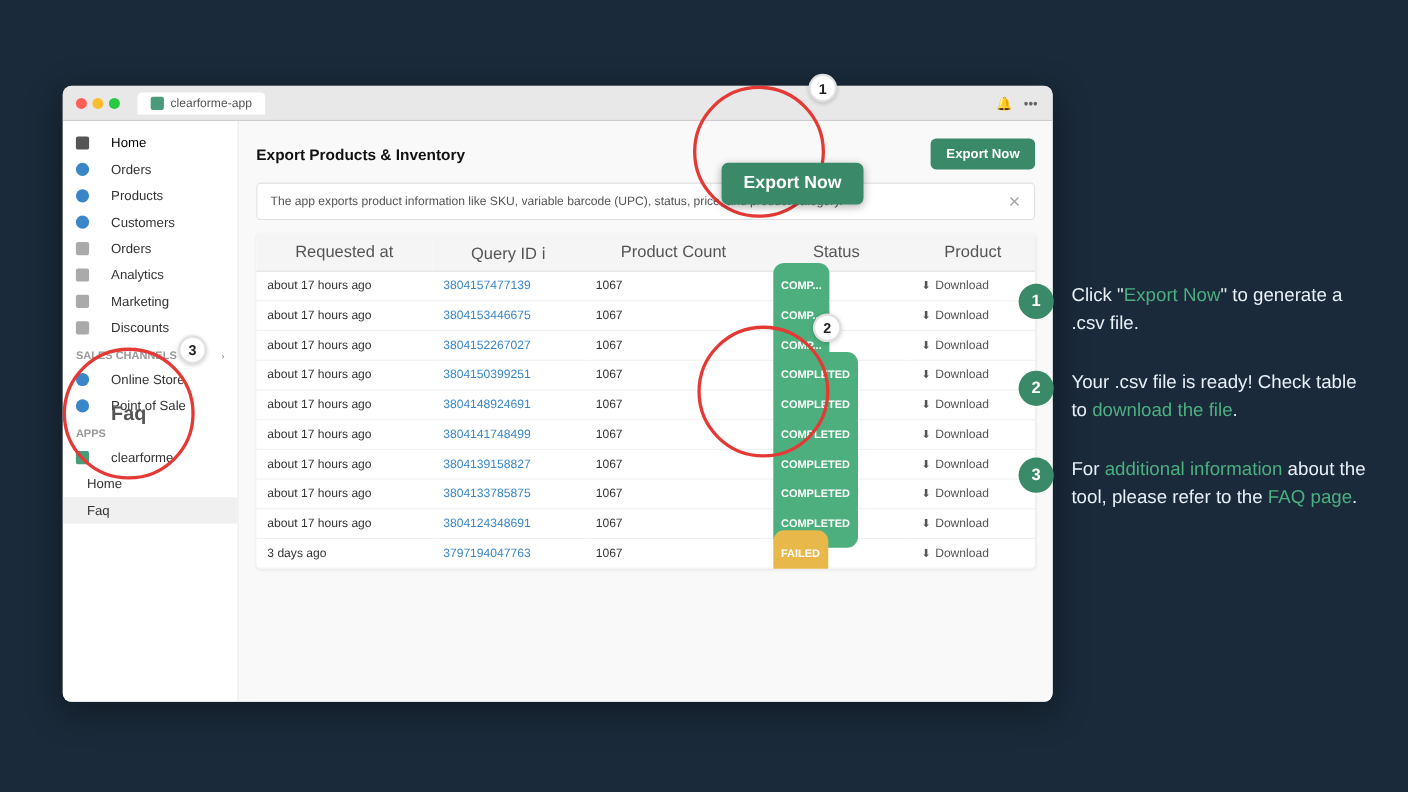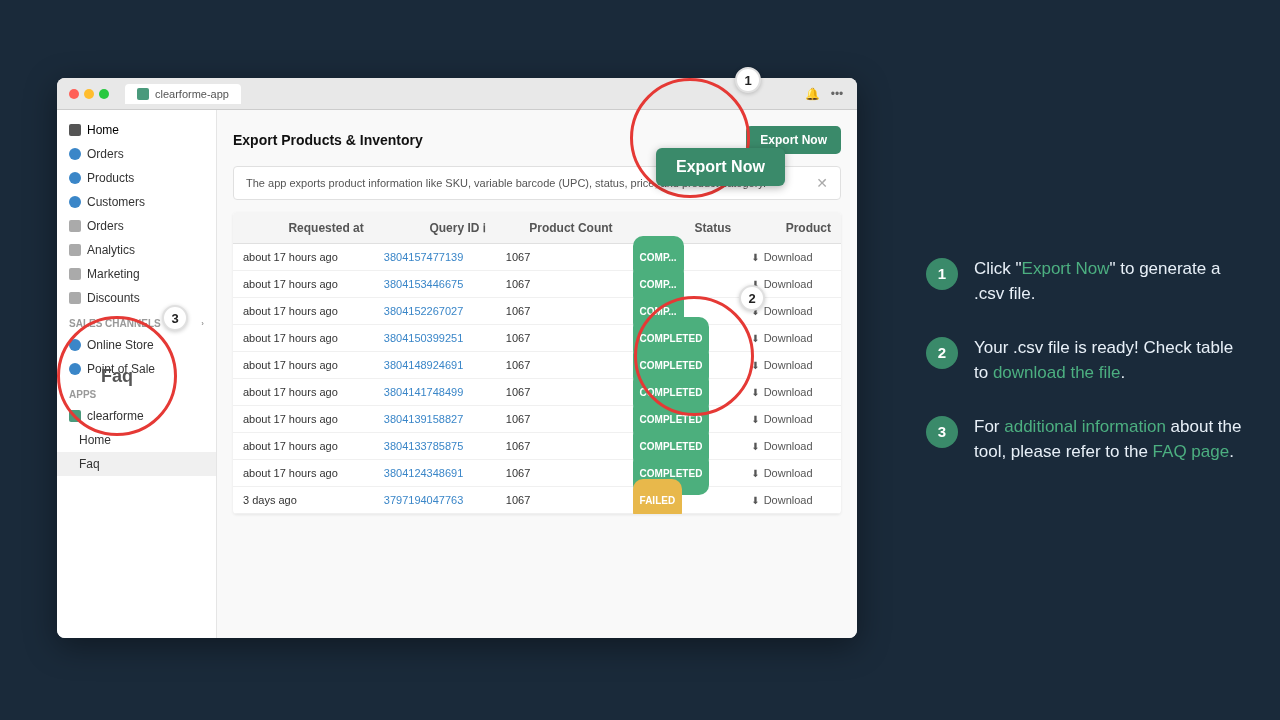--- a/index.html
+++ b/index.html
@@ -21,21 +21,21 @@
       align-items: center;
       justify-content: center;
       position: relative;
     }
 
     
     .browser-window {
       position: absolute;
       left: 57px;
       top: 78px;
-      width: 800px;
+      width: 900px;
       height: 560px;
       background: #f5f5f5;
       border-radius: 8px;
       box-shadow: 0 8px 32px rgba(0,0,0,0.4);
       overflow: hidden;
     }
 
     .browser-bar {
       background: #e8e8e8;
       height: 32px;
@@ -110,21 +110,21 @@
       border-right: 1px solid #e5e5e5;
       padding: 8px 0;
       font-size: 12px;
       overflow-y: auto;
       flex-shrink: 0;
     }
 
     .sidebar-item {
       display: flex;
       align-items: center;
-      gap: 6px;
+      gap: 20px;
       padding: 5px 12px;
       color: #333;
       cursor: pointer;
     }
 
     .sidebar-item.active { color: #000; font-weight: 500; }
 
     .sidebar-icon {
       width: 12px;
       height: 12px;
@@ -210,24 +210,24 @@
       border-collapse: collapse;
       background: #fff;
       border-radius: 4px;
       overflow: hidden;
       box-shadow: 0 1px 3px rgba(0,0,0,0.08);
     }
 
     .data-table th {
       background: #f5f5f5;
       padding: 7px 10px;
-      font-size: 12px;
-      font-weight: 700;
+      font-size: 15px;
+      font-weight: 400;
       color: #555;
-      text-align: right;
+      text-align: center;
       border-bottom: 1px solid #e0e0e0;
     }
 
     .data-table td {
       padding: 7px 10px;
       font-size: 11px;
       color: #333;
       border-bottom: 1px solid #f0f0f0;
     }
 

